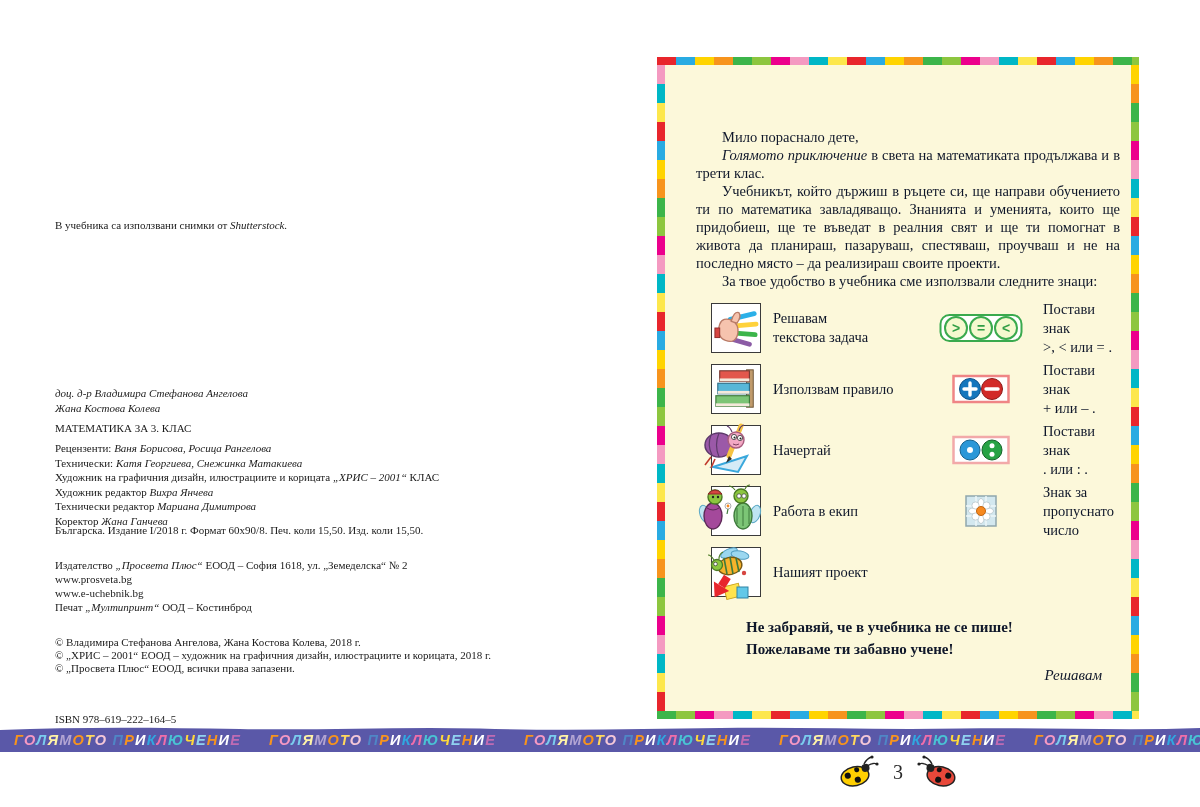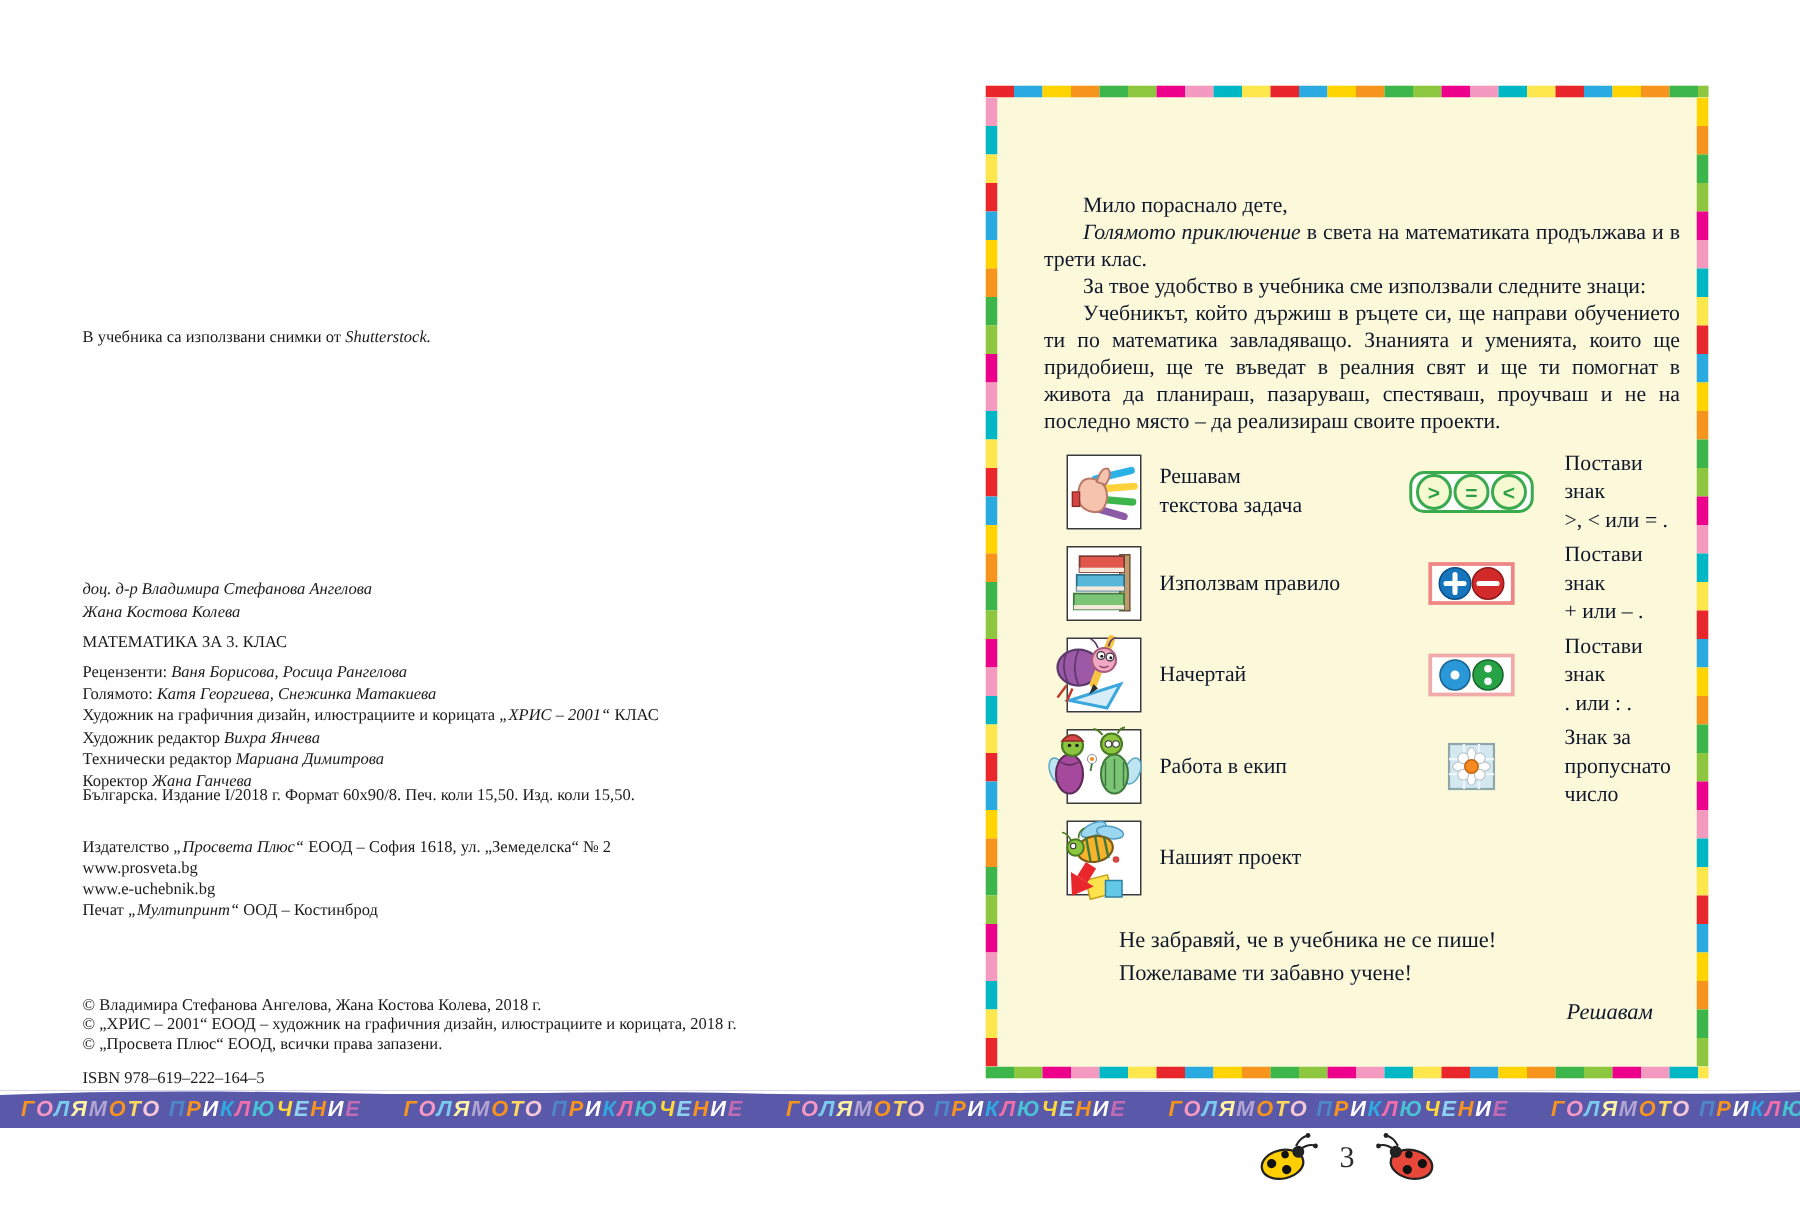--- a/index.html
+++ b/index.html
@@ -29,21 +29,21 @@
   .lrow{display:flex;align-items:center;height:48px;margin-bottom:13px;}
   .ibox{position:relative;width:48px;height:48px;background:#fff;border:1px solid #3a3a3a;
         margin-left:15px;flex:none;display:flex;align-items:center;justify-content:center;}
   .ibox svg{overflow:visible;}
   .ibox .over{position:absolute;left:-13px;top:-3px;}
   .llabel{margin-left:12px;width:152px;white-space:pre-line;text-align:left;text-indent:0;line-height:19px;}
   .sbox{width:112px;flex:none;display:flex;justify-content:center;align-items:center;}
   .slabel{margin-left:6px;flex:1;white-space:pre-line;text-align:left;text-indent:0;line-height:19px;}
 
   .closing{margin-top:20px;margin-left:50px;font-size:15px;line-height:22px;text-align:left;}
-  .closing div{text-indent:0;}
+  .closing div{text-indent:0;font-weight:bold;}
   .signature{margin-top:6px;margin-right:18px;text-align:right;font-style:italic;font-size:15px;}
 
   
   .banner{position:absolute;left:0;top:727px;width:1200px;height:25px;background:#5a58a8;
           display:flex;align-items:center;gap:28px;padding:0 14px;box-sizing:border-box;overflow:hidden;}
   .banner-wave{position:absolute;left:0;top:-1px;width:1200px;height:7px;}
   .banner-item{font-family:"Liberation Sans","DejaVu Sans",sans-serif;font-weight:bold;font-style:italic;
                font-size:14.5px;letter-spacing:1.2px;white-space:nowrap;flex:none;}
 
   
@@ -61,41 +61,41 @@
 
     <div class="blk" style="top:386px;line-height:15px;font-style:italic">
       <div>доц. д-р Владимира Стефанова Ангелова</div>
       <div>Жана Костова Колева</div>
     </div>
 
     <div class="blk" style="top:421px">МАТЕМАТИКА ЗА 3. КЛАС</div>
 
     <div class="blk" style="top:441px">
       <div><span>Рецензенти: </span><i>Ваня Борисова, Росица Рангелова</i></div>
-      <div><span>Голямото: </span><i>Катя Георгиева, Снежинка Матакиева</i></div>
+      <div><span>Технически: </span><i>Катя Георгиева, Снежинка Матакиева</i></div>
       <div><span>Художник на графичния дизайн, илюстрациите и корицата </span><i>„ХРИС – 2001“</i><span> КЛАС</span></div>
       <div><span>Художник редактор </span><i>Вихра Янчева</i></div>
       <div><span>Технически редактор </span><i>Мариана Димитрова</i></div>
       <div><span>Коректор </span><i>Жана Ганчева</i></div>
     </div>
 
     <div class="blk" style="top:523px;line-height:14px">
       <div>Българска. Издание I/2018 г. Формат 60х90/8. Печ. коли 15,50. Изд. коли 15,50.</div>
     </div>
 
     <div class="blk" style="top:558px"><span>Издателство </span><i>„Просвета Плюс“</i><span> ЕООД – София 1618, ул. „Земеделска“ № 2</span></div>
 
     <div class="blk" style="top:572px;line-height:14px">
       <div>www.prosveta.bg</div>
       <div>www.e-uchebnik.bg</div>
     </div>
 
     <div class="blk" style="top:600px"><span>Печат </span><i>„Мултипринт“</i><span> ООД – Костинброд</span></div>
 
-    <div class="blk" style="top:664px;line-height:13px">
+    <div class="blk" style="top:636px;line-height:13px">
       <div>© Владимира Стефанова Ангелова, Жана Костова Колева, 2018 г.</div>
       <div>© „ХРИС – 2001“ ЕООД – художник на графичния дизайн, илюстрациите и корицата, 2018 г.</div>
       <div>© „Просвета Плюс“ ЕООД, всички права запазени.</div>
     </div>
 
     <div class="blk" style="top:712px">ISBN 978–619–222–164–5</div>
   </div>
 
   <div class="rp">
     <div class="strip h" style="left:0;top:0">
@@ -223,22 +223,22 @@
         <b style="background: rgb(41, 171, 226);"></b>
         <b style="background: rgb(255, 212, 0);"></b>
         <b style="background: rgb(247, 148, 29);"></b>
         <b style="background: rgb(60, 181, 74);"></b>
         <b style="background: rgb(141, 198, 63);"></b>
       </div>
 
     <div class="rp-content">
       <p>Мило пораснало дете,</p>
       <p><i>Голямото приключение</i><span> в света на математиката продължава и в трети клас.</span></p>
+      <p>Учебникът, който държиш в ръцете си, ще направи обучението ти по математика завладяващо. Знанията и уменията, които ще придобиеш, ще те въведат в реалния свят и ще ти помогнат в живота да планираш, пазаруваш, спестяваш, проучваш и не на последно място – да реализираш своите проекти.</p>
       <p>За твое удобство в учебника сме използвали следните знаци:</p>
-      <p>Учебникът, който държиш в ръцете си, ще направи обучението ти по математика завладяващо. Знанията и уменията, които ще придобиеш, ще те въведат в реалния свят и ще ти помогнат в живота да планираш, пазаруваш, спестяваш, проучваш и не на последно място – да реализираш своите проекти.</p>
 
       <div class="legend">
 
         <div class="lrow">
           <div class="ibox">
             <svg width="46" height="46" viewBox="0 0 48 48">
               <line x1="18" y1="15" x2="43" y2="9" stroke="#2bb0e8" stroke-width="5" stroke-linecap="round"></line>
               <line x1="20" y1="22" x2="45" y2="20" stroke="#ffd23b" stroke-width="5" stroke-linecap="round"></line>
               <line x1="20" y1="29" x2="44" y2="31" stroke="#3cb54a" stroke-width="5" stroke-linecap="round"></line>
               <line x1="17" y1="35" x2="38" y2="41" stroke="#8b5ba5" stroke-width="5" stroke-linecap="round"></line>

